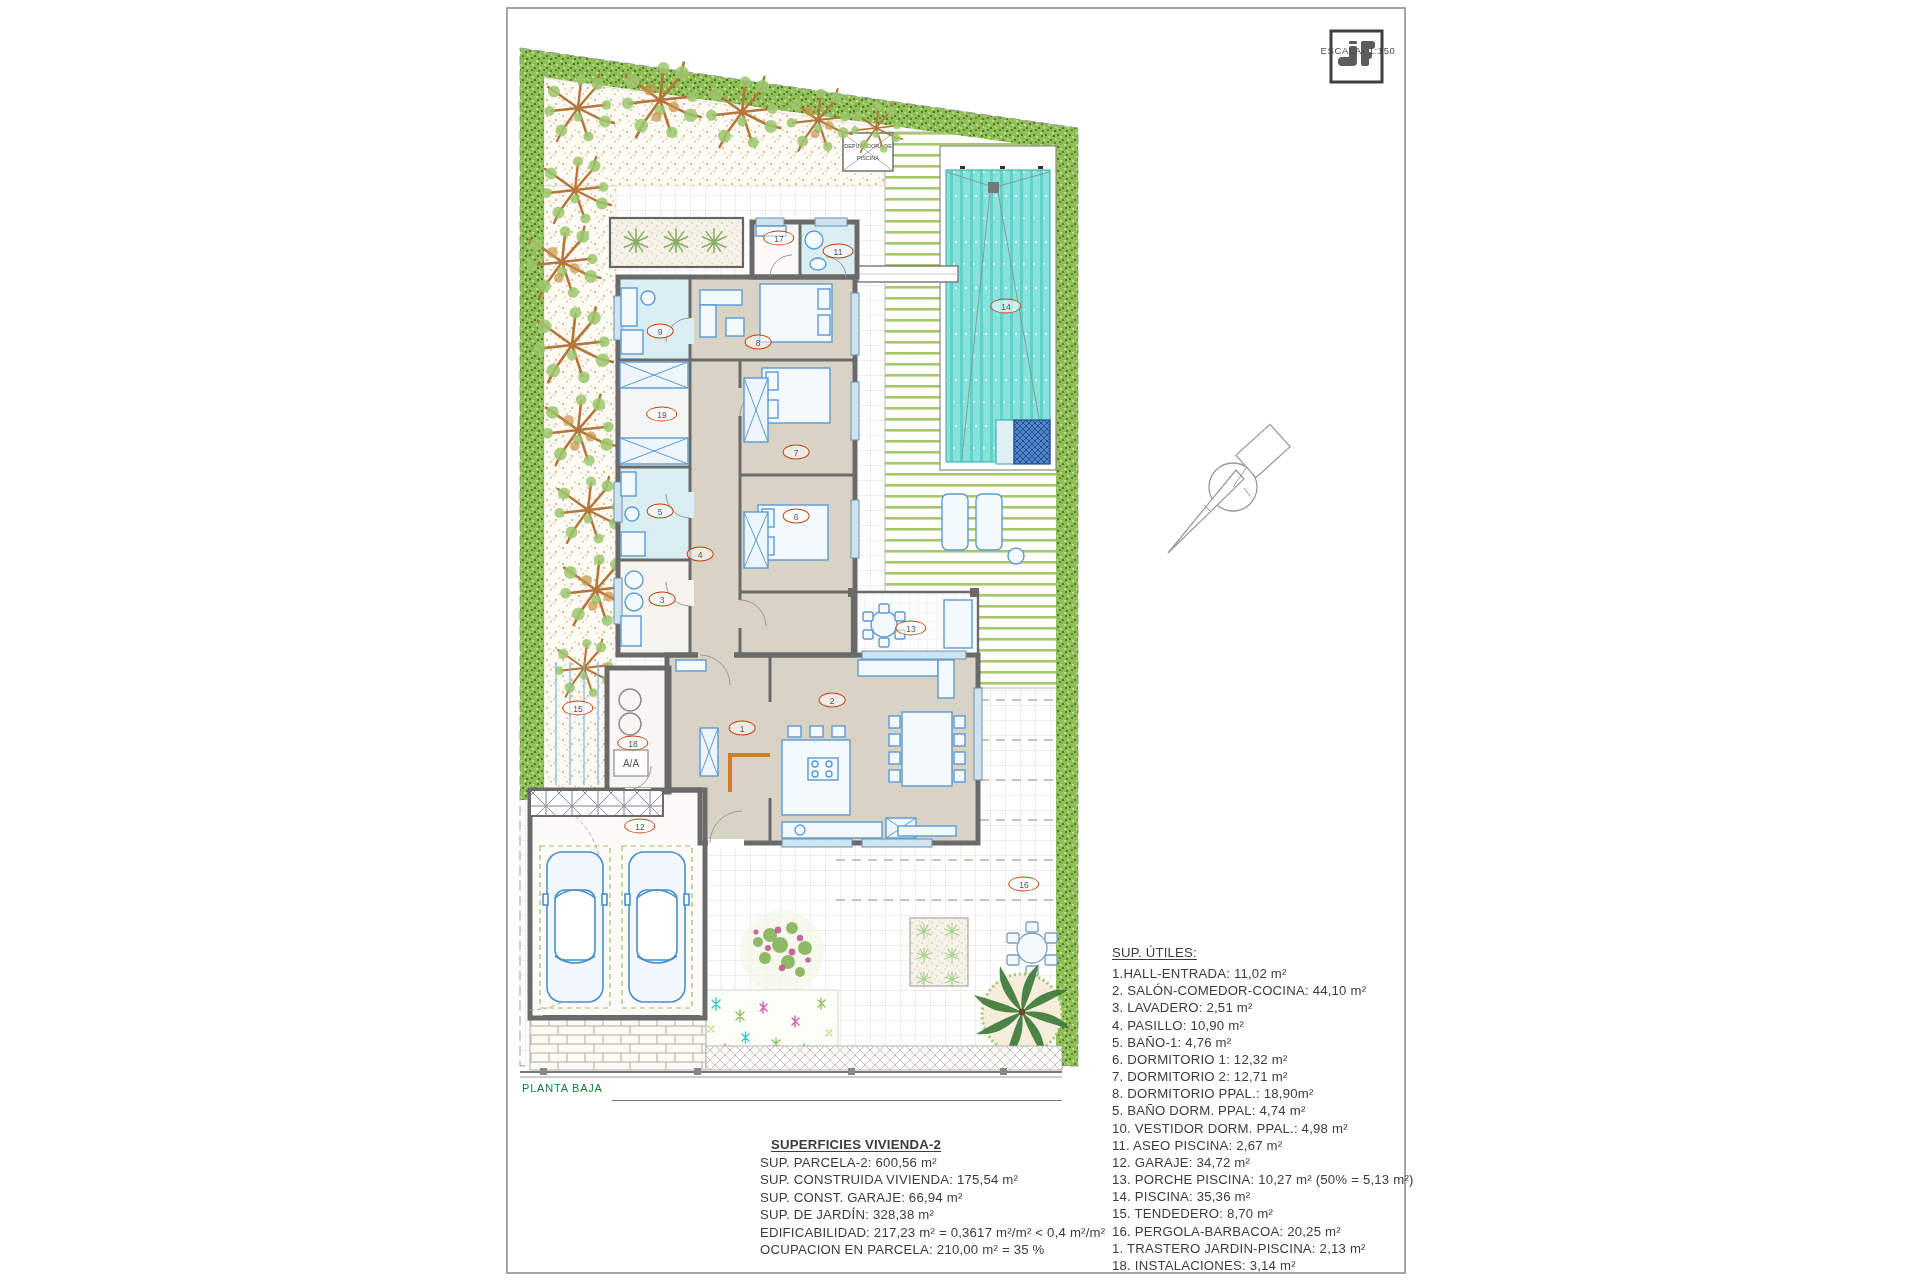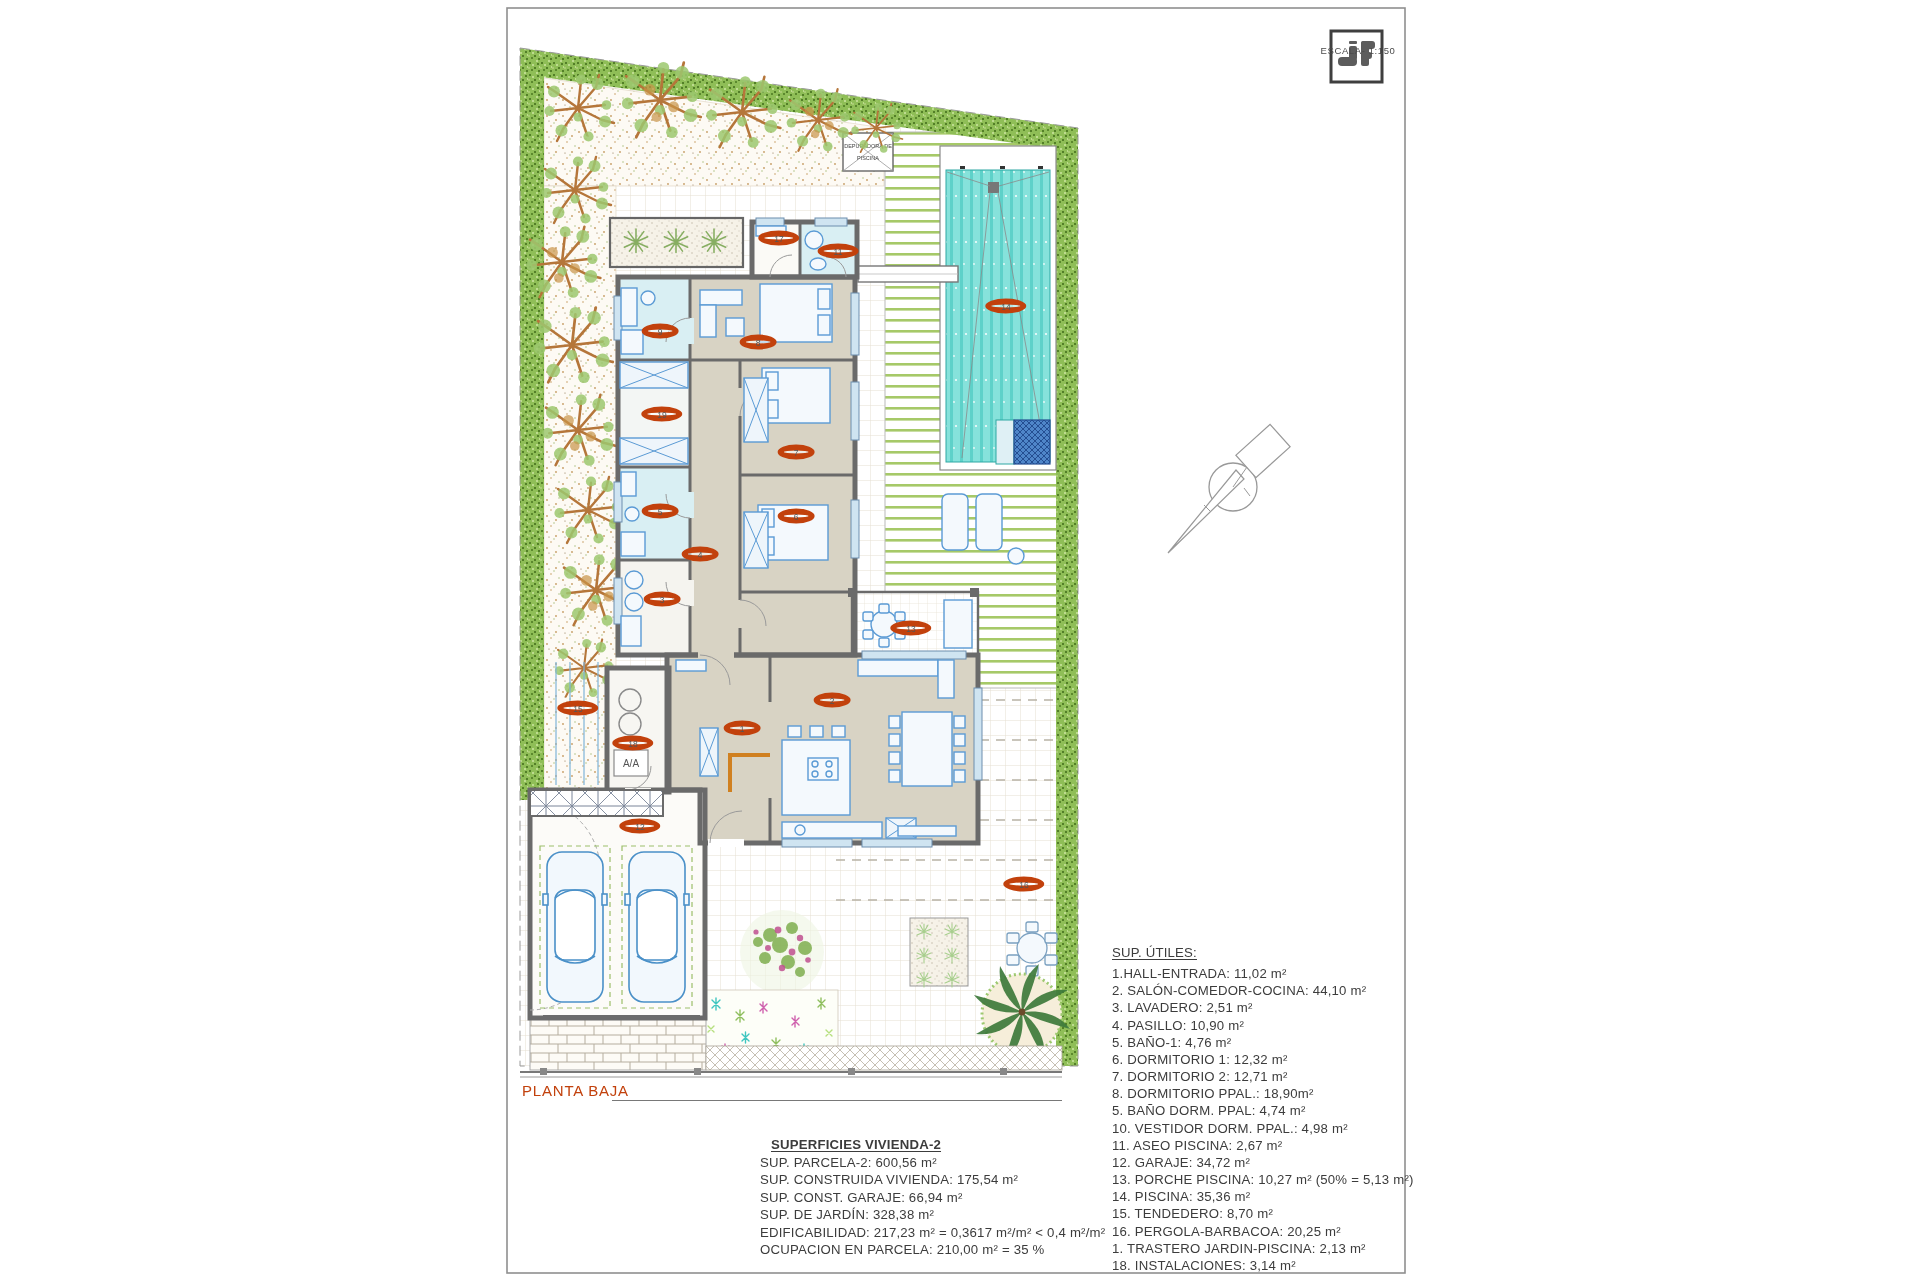--- a/index.html
+++ b/index.html
@@ -8,26 +8,26 @@
   svg{position:absolute;left:0;top:0;}
   
   .scale-label{position:absolute;left:1308px;top:12px;width:100px;text-align:center;
                font-size:9.5px;letter-spacing:.6px;color:#4a4a4a;margin-top:33px;}
   .legend{position:absolute;left:1112px;top:944px;width:296px;font-size:13.2px;
           line-height:17.15px;letter-spacing:.2px;color:#3c3c3c;white-space:nowrap;}
   .legend .lg-title{text-decoration:underline;text-underline-offset:2px;margin-bottom:4px;}
   .summary{position:absolute;left:760px;top:1136px;width:360px;font-size:13.2px;
            line-height:17.5px;letter-spacing:.2px;color:#3c3c3c;white-space:nowrap;}
   .summary .sm-title{font-weight:bold;text-decoration:underline;text-underline-offset:2px;margin-left:11px;}
-  .planta{position:absolute;left:522px;top:1082px;font-size:15px;letter-spacing:.8px;color:#c2410c;}
+  .planta{position:absolute;left:522px;top:1082px;font-size:11px;letter-spacing:.8px;color:#15803d;}
   .planta-line{position:absolute;left:612px;top:1100px;width:450px;height:1px;background:#787878;}
   
   .marker-layer{position:absolute;left:0;top:0;width:1920px;height:1280px;pointer-events:none;}
   .marker{position:absolute;transform:translate(-50%,-50%);min-width:15px;height:15px;
-          padding:0 10px;box-sizing:border-box;border:6px solid #c2410c;border-radius:50%;
+          padding:0 10px;box-sizing:border-box;border:1px solid #c2410c;border-radius:50%;
           background:rgba(255,255,255,.55);display:flex;align-items:center;justify-content:center;
           font-size:8.5px;color:#555;}
 </style>
 </head>
 <body>
 
 <div class="canvas">
 
 <svg width="1920" height="1280" viewBox="0 0 1920 1280">
 <defs>

